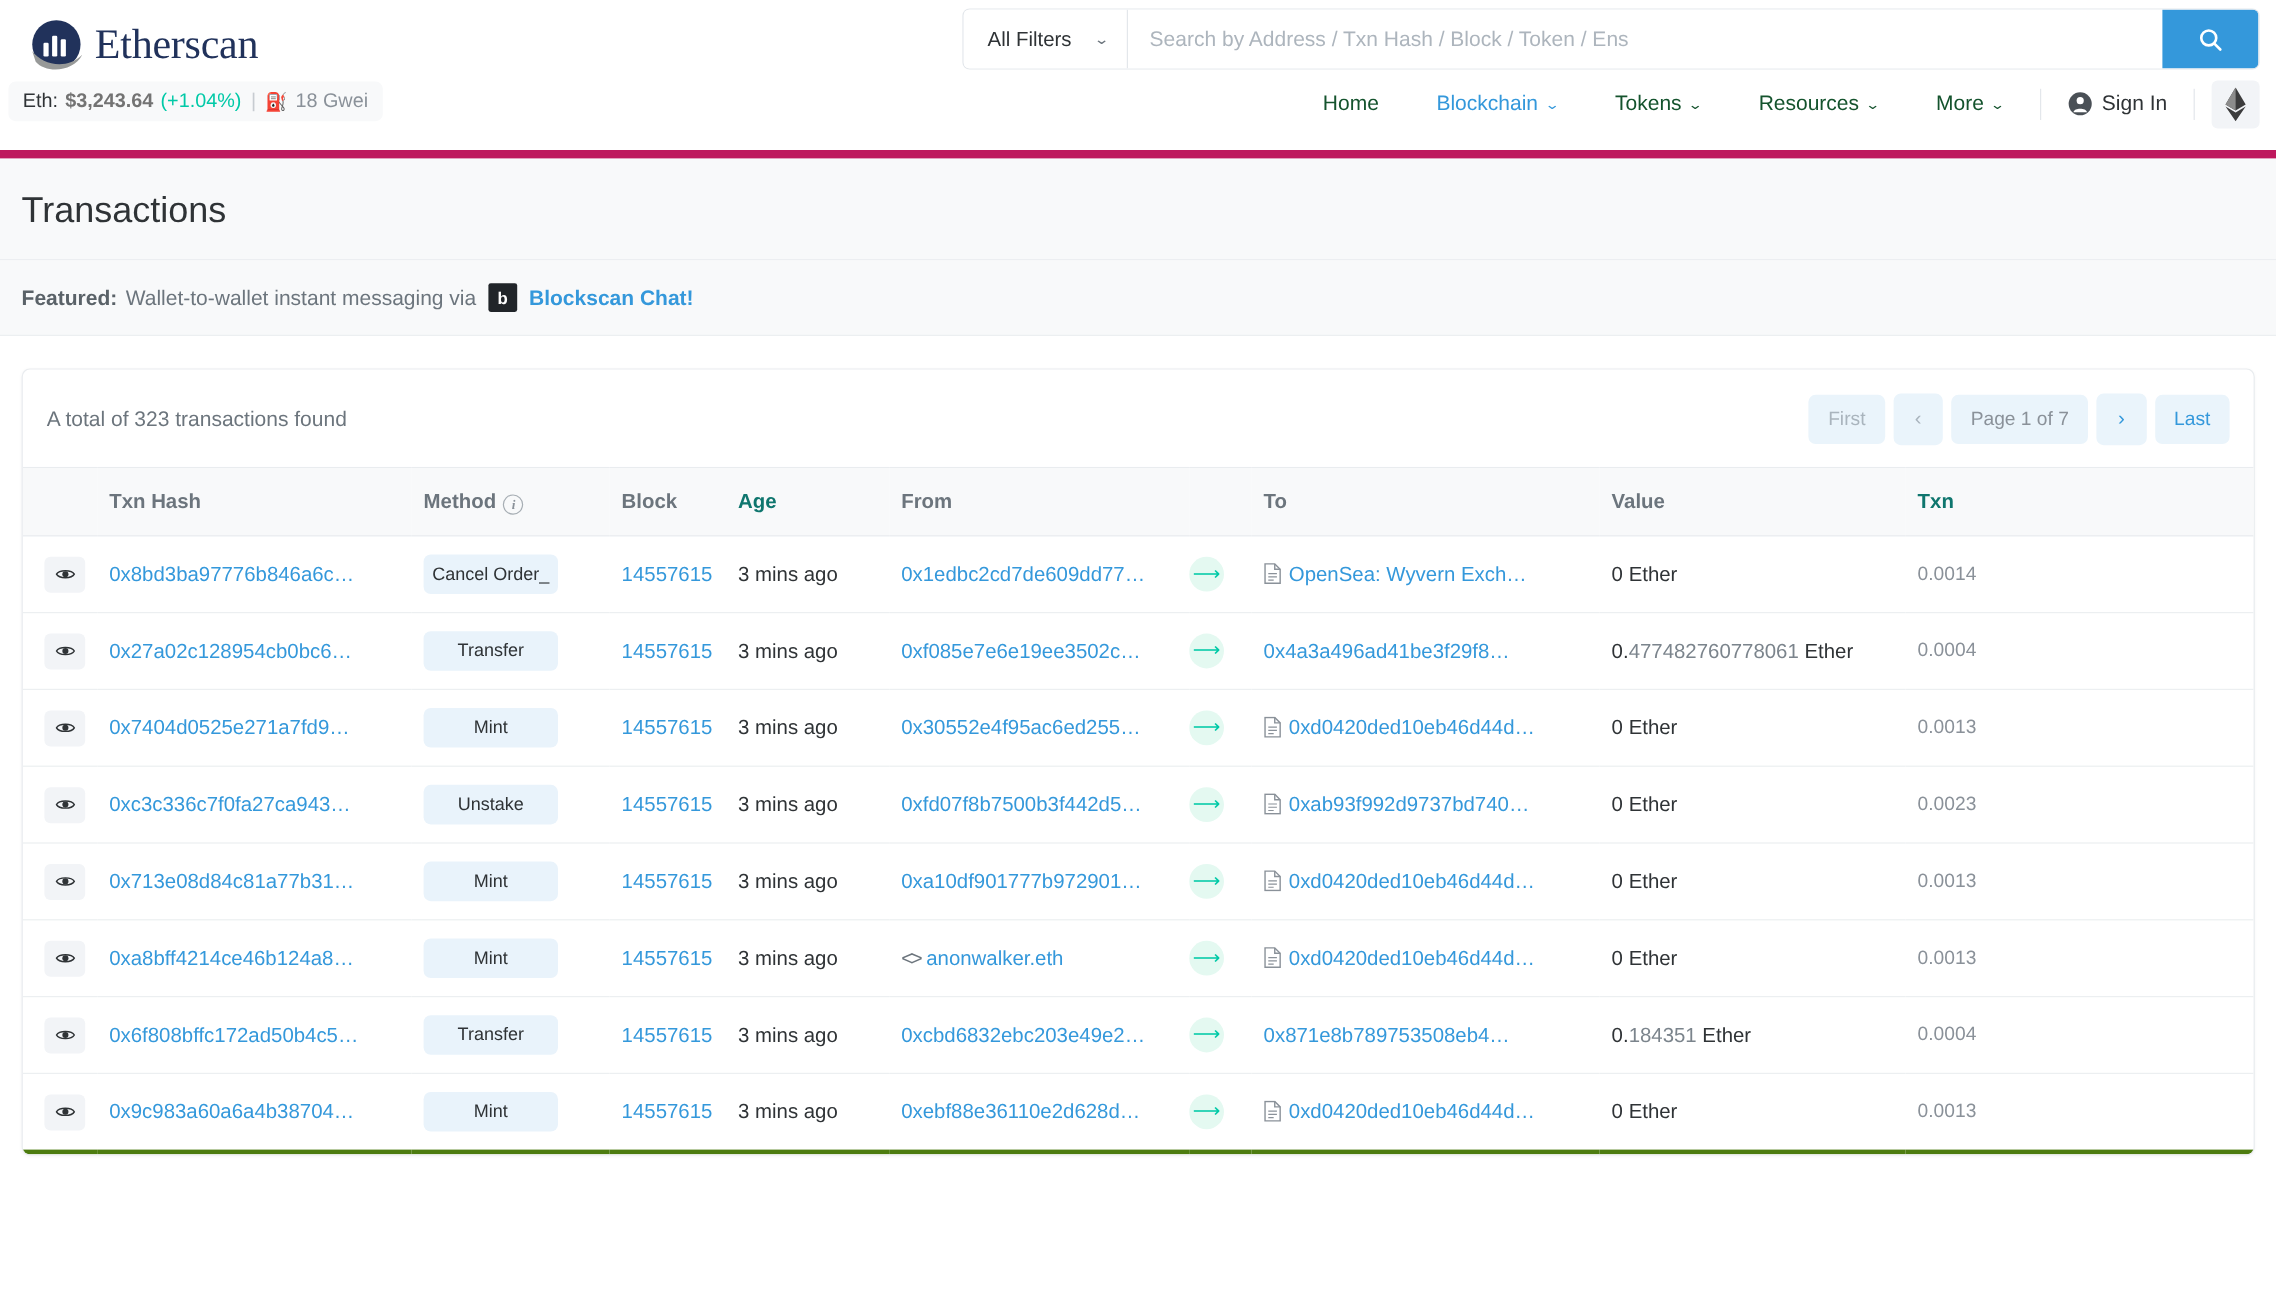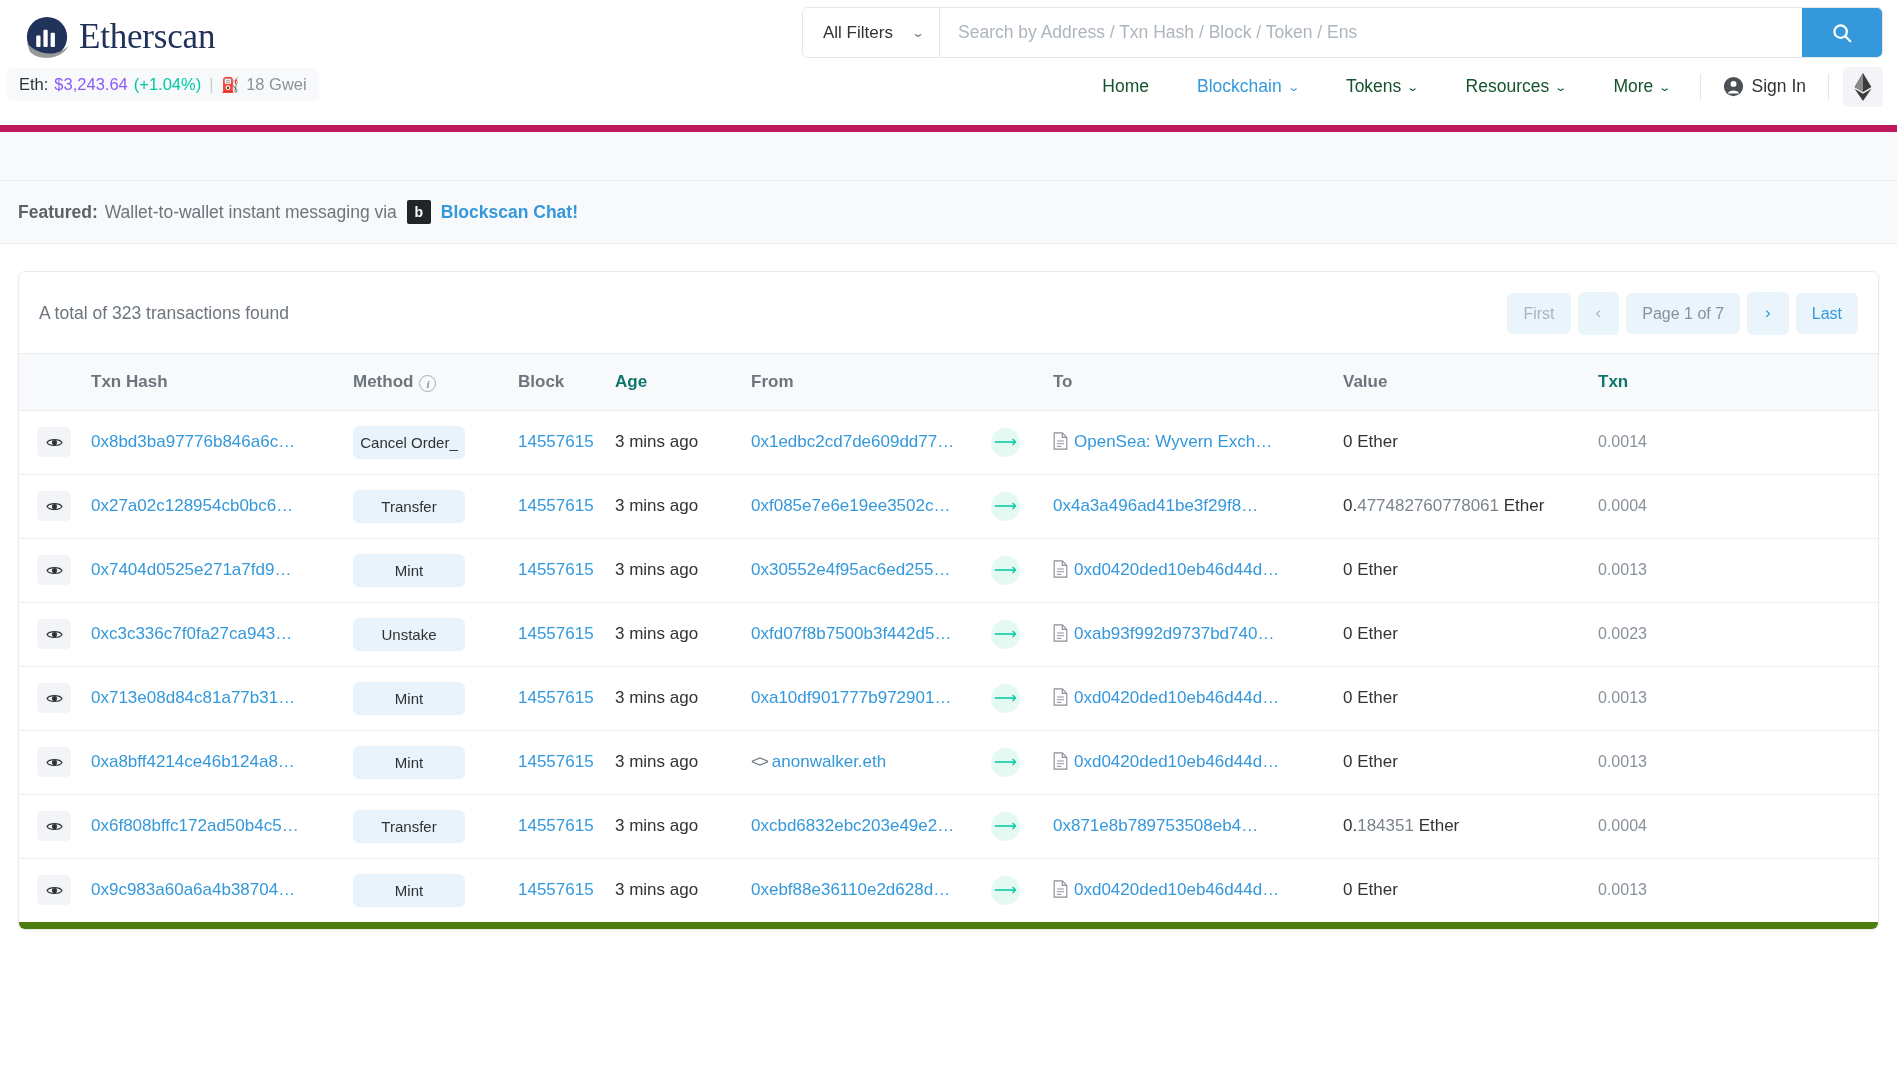--- a/index.html
+++ b/index.html
@@ -46,21 +46,21 @@
     border-radius: 6px;
     padding: 7px 12px;
     font-size: 16.5px;
     color: #6c757d;
     display: flex;
     align-items: center;
     gap: 6px;
     white-space: nowrap;
   }
   .eth-price-label { color: #2f3336; font-weight: 400; }
-  .eth-price-val { color: #8b5cf6; font-weight: 400; }
+  .eth-price-val { color: #737373; font-weight: 700; }
   .eth-price-chg { color: #00c9a7; }
   .eth-sep { color: #c7ccd1; margin: 0 2px; }
   .gas-icon { font-size: 15px; }
   .gas-val { color: #8a9199; }
 
   
   .search-wrap {
     position: absolute;
     left: 802px;
     top: 7px;
@@ -267,21 +267,21 @@
 
   tbody td {
     border-bottom: 1px solid #eceff1;
     padding: 15px 10px;
     font-size: 17px;
     color: #2f3336;
     white-space: nowrap;
     overflow: hidden;
     vertical-align: middle;
   }
-  tbody tr:last-child td { border-bottom: 7px solid #4d7c0f; }
+  tbody tr:last-child td { border-bottom: 4px solid #4d7c0f; }
 
   .col-eye { width: 62px; padding-left: 18px !important; padding-right: 0 !important; }
   .col-hash { width: 262px; }
   .col-method { width: 165px; }
   .col-block { width: 97px; }
   .col-age { width: 136px; }
   .col-from { width: 250px; }
   .col-arrow { width: 52px; padding-left: 0 !important; padding-right: 0 !important; }
   .col-to { width: 290px; }
   .col-value { width: 255px; }
@@ -421,20 +421,21 @@
       <svg width="18" height="28" viewBox="0 0 32 50">
         <path d="M16 0 L31 25 L16 34 L1 25 Z" fill="#3c3c3d"></path>
         <path d="M16 0 L1 25 L16 34 Z" fill="#8c8c8c"></path>
         <path d="M16 37 L31 28 L16 50 L1 28 Z" fill="#3c3c3d"></path>
       </svg>
     </div>
   </div>
 </div>
 
 <div class="page-head">
+  <div class="page-title">Transactions</div>
 </div>
 
 <div class="featured">
   <span class="featured-label">Featured:</span>
   <span>Wallet-to-wallet instant messaging via</span>
   <span class="blockscan-logo">b</span>
   <a class="featured-link">Blockscan Chat!</a>
 </div>
 
 <div class="card">

